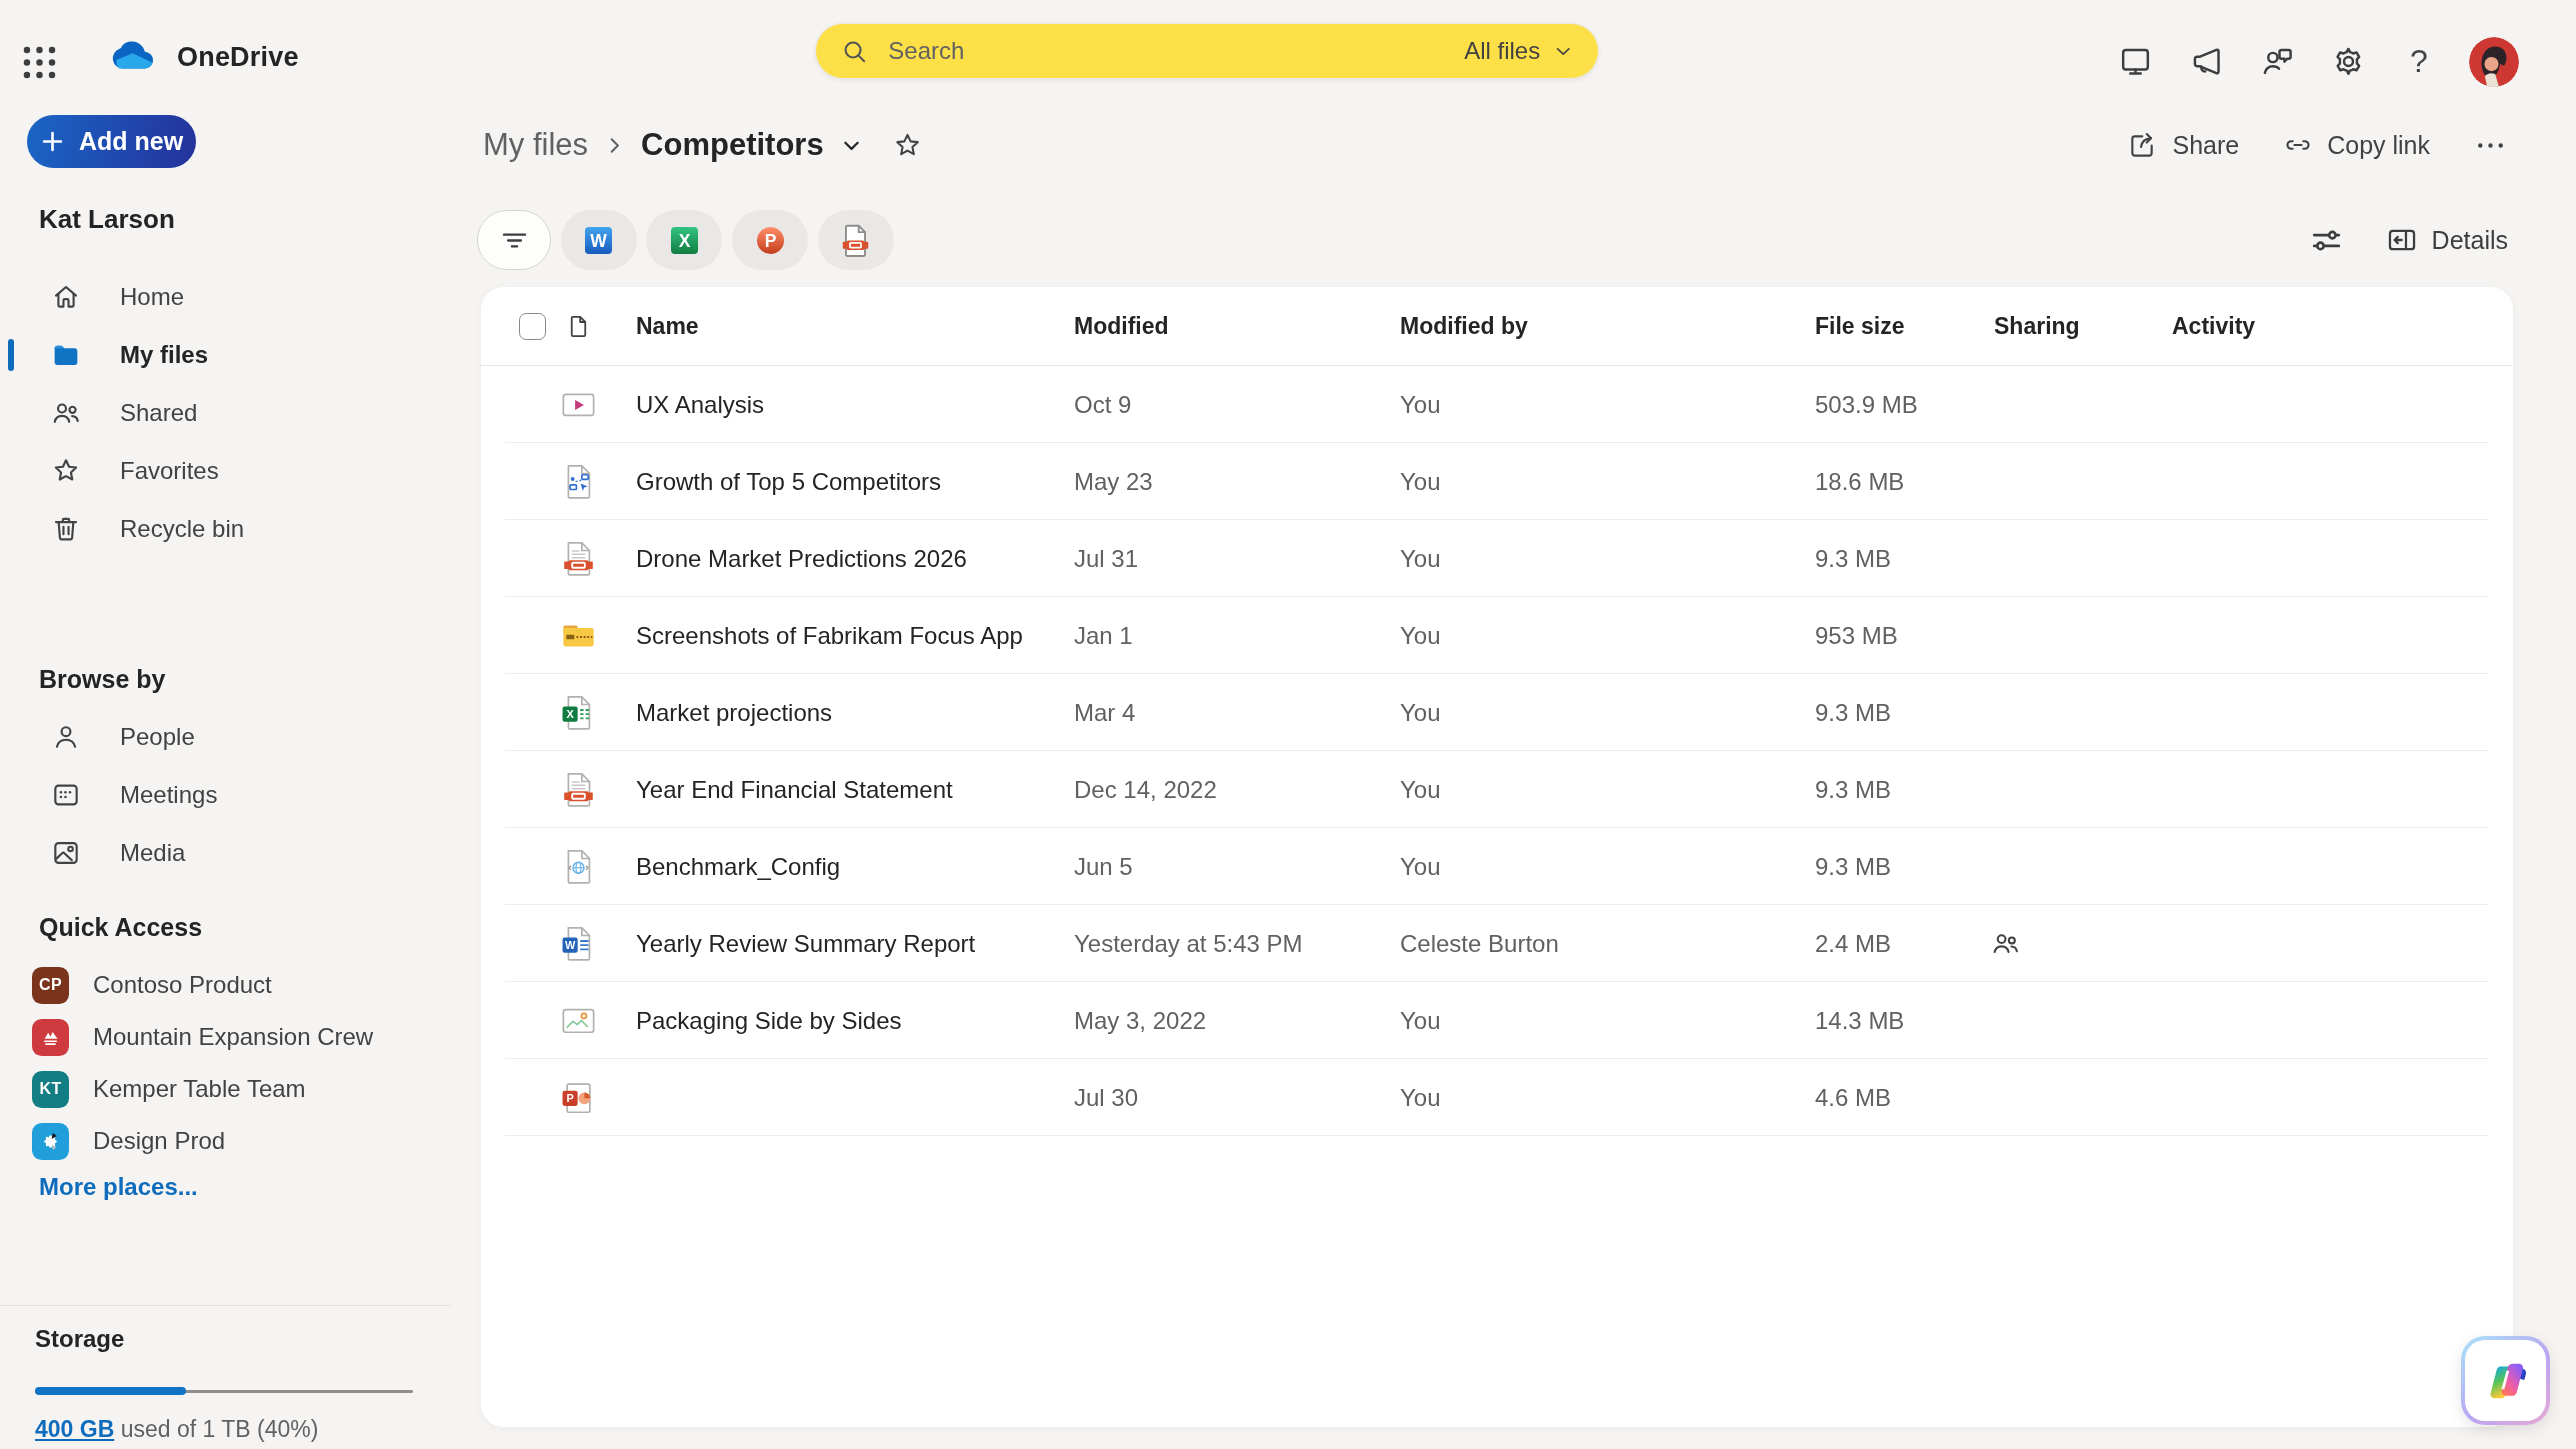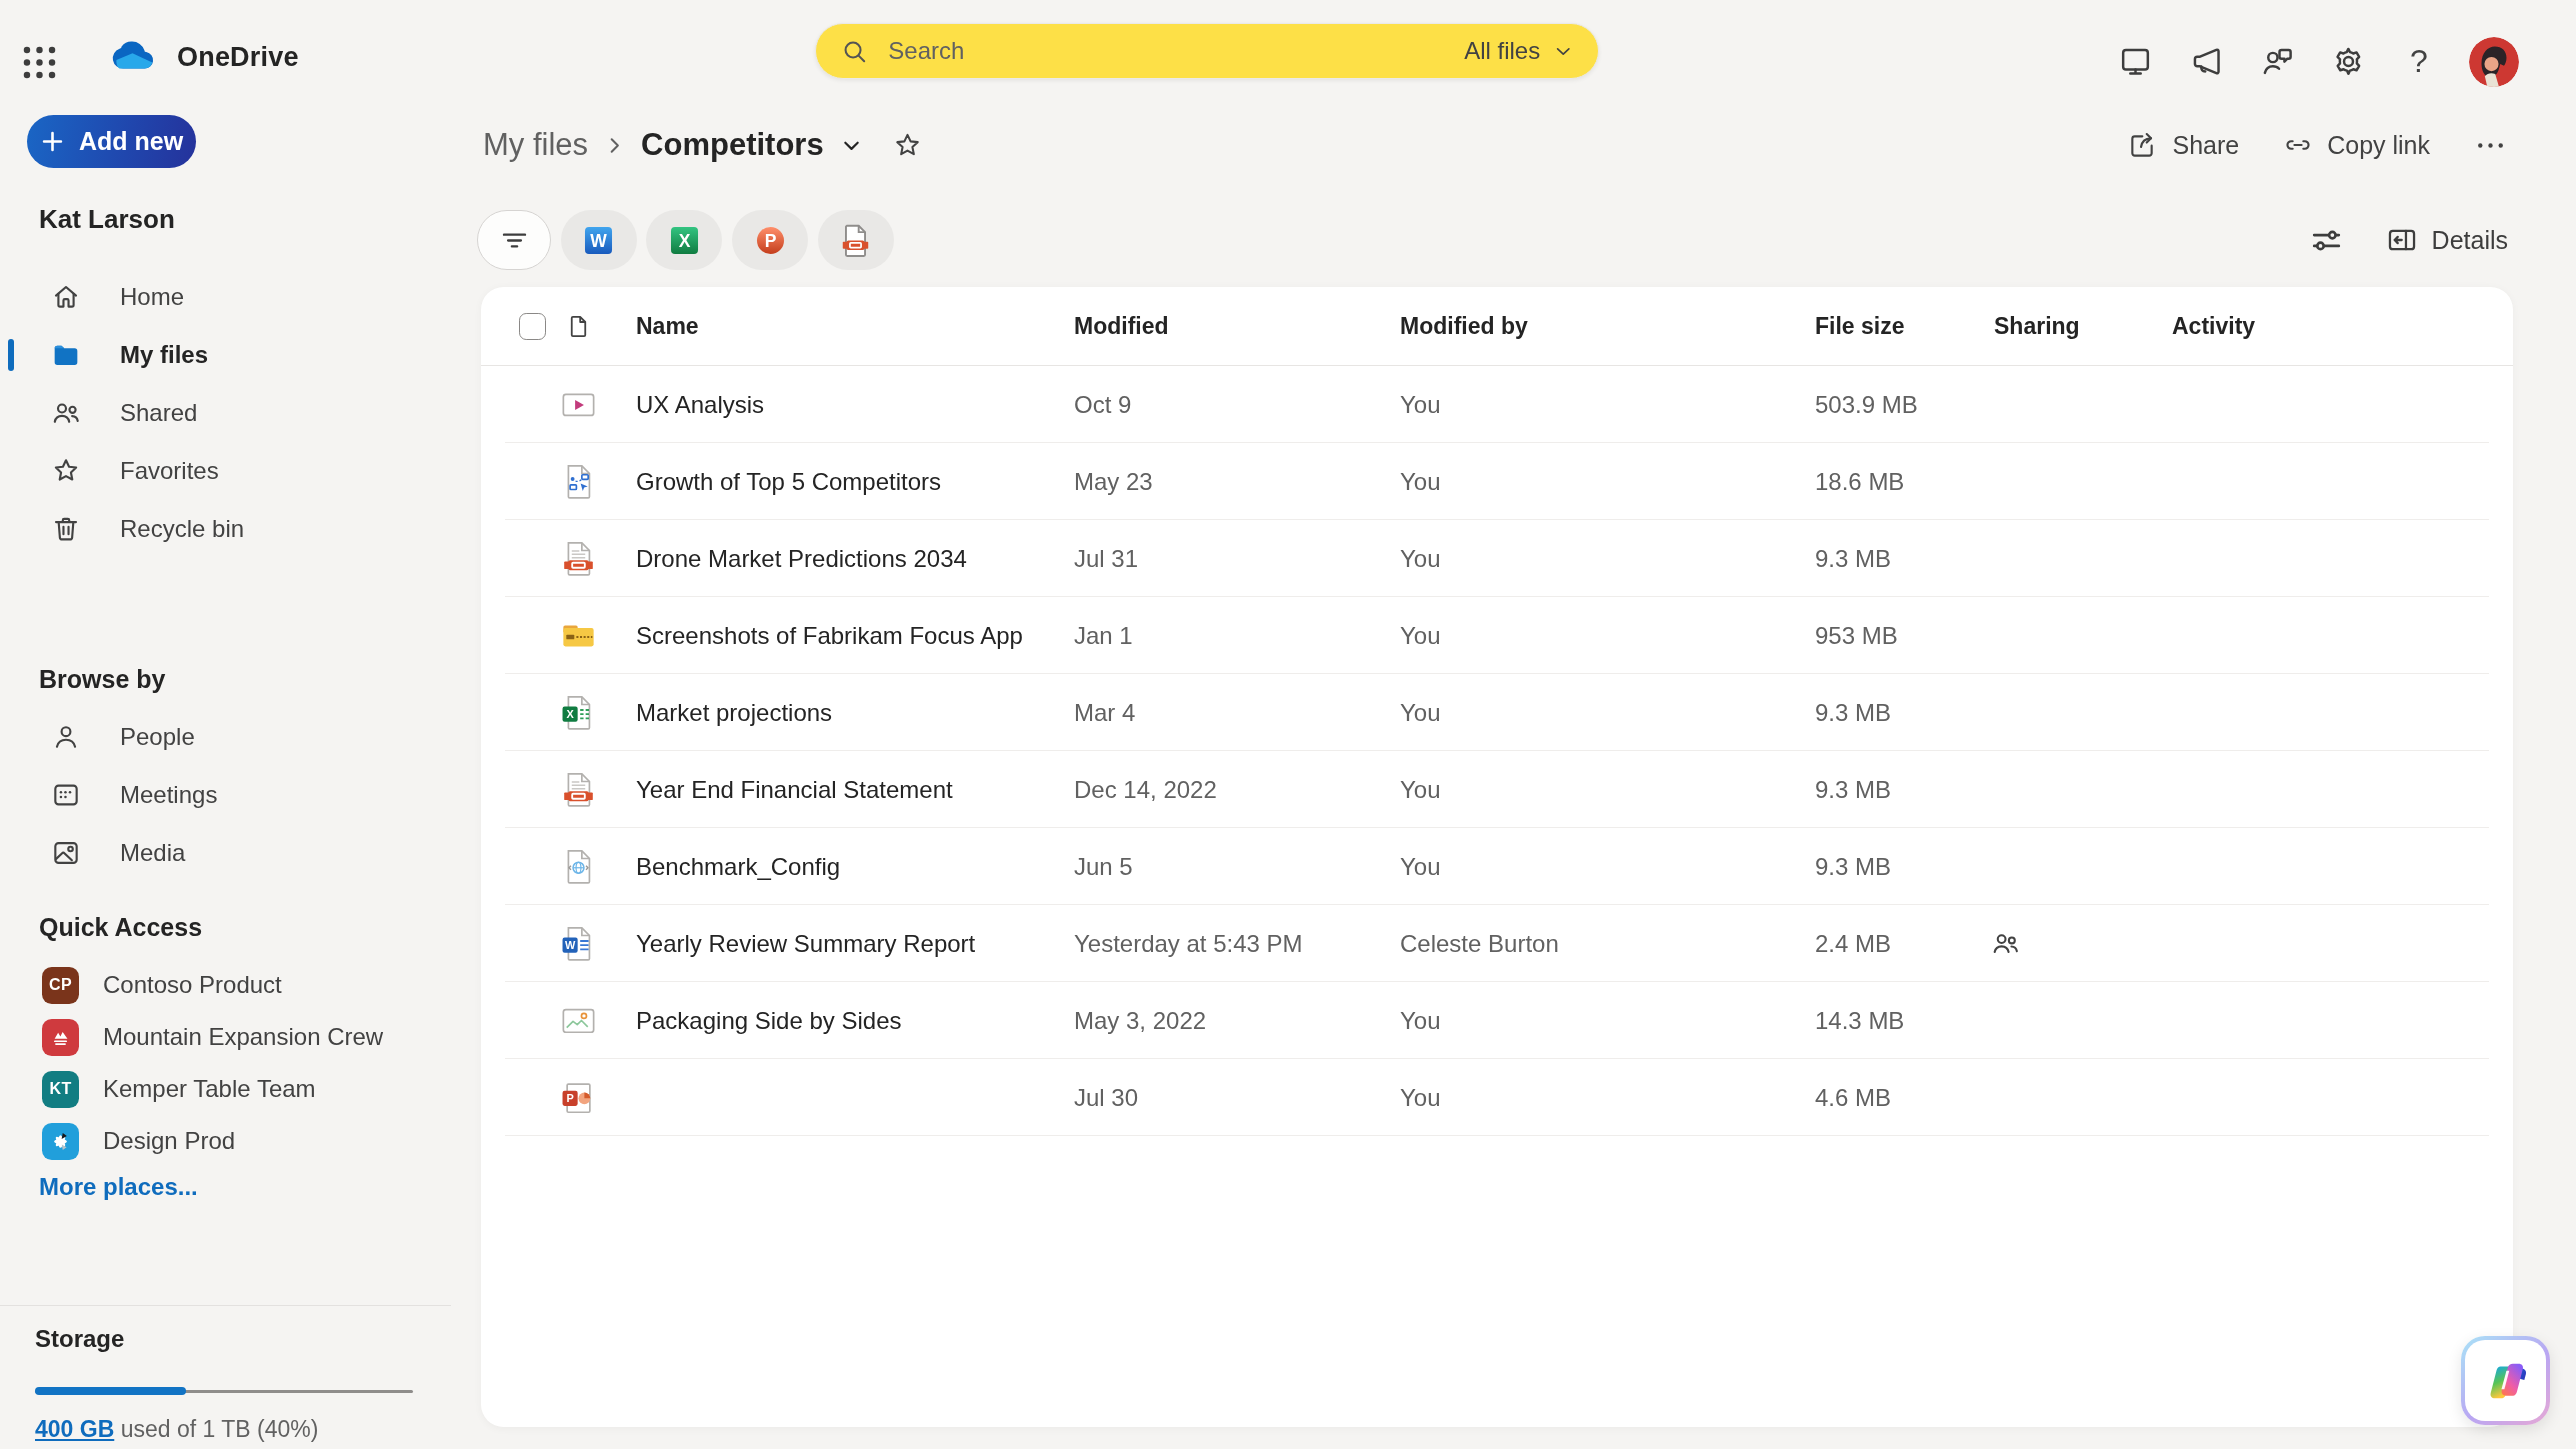--- a/index.html
+++ b/index.html
@@ -54,21 +54,21 @@
   .nav-item.active .nlabel { font-weight:700; color:#242424; }
   .nav-item.active::before {
     content:""; position:absolute; left:8px; top:13px; width:5.6px; height:32px;
     border-radius:3.2px; background:#0f6cbd;
   }
   .side-sec { position:absolute; left:39px; font-size:25px; font-weight:700; }
   .sec-browse { top:588px; }
   .browse-list { position:absolute; left:0; top:631px; width:451px; }
   .sec-quick { top:836px; }
   .quick-list { position:absolute; left:0; top:882px; width:451px; }
-  .qa-item { height:52px; display:flex; align-items:center; padding-left:42px; cursor:pointer; }
+  .qa-item { height:52px; display:flex; align-items:center; padding-left:32px; cursor:pointer; }
   .qa-tile { width:37px; height:37px; border-radius:9.7px; display:flex; align-items:center; justify-content:center;
              color:#fff; font-size:16px; font-weight:700; letter-spacing:0.4px; }
   .qa-tile svg { width:27px; height:27px; }
   .qa-label { margin-left:24px; font-size:24px; color:#424242; }
   .more-places { position:absolute; left:39px; top:1096px; font-size:24px; font-weight:600; color:#0f6cbd; cursor:pointer; }
   .storage { position:absolute; left:0; top:1228px; width:451px; border-top:1.6px solid #e3e1df; }
   .storage-title { margin:19.3px 0 0 35px; font-size:24px; font-weight:700; }
   .storage-bar { position:relative; margin:34px 0 0 35px; width:378px; height:8px; }
   .storage-track { position:absolute; left:0; top:3.2px; width:100%; height:2.4px; background:#8f8d8b; border-radius:1.6px; }
   .storage-fill { position:absolute; left:0; top:0; height:8px; background:#1173c4; border-radius:4px; }
@@ -533,21 +533,21 @@
           <svg viewBox="0 0 44 44">
             <path d="M10 3.5h16l9 9V40a1.5 1.5 0 0 1-1.5 1.5h-22A1.5 1.5 0 0 1 10 40z" fill="#fff" stroke="#b3b1ae" stroke-width="2"></path>
             <path d="M26 3.5v9h9" fill="none" stroke="#b3b1ae" stroke-width="2"></path>
             <path d="M14 13h9M14 17h16M14 21h16" stroke="#cac8c5" stroke-width="1.8"></path>
             <rect x="5" y="25.5" width="7.5" height="9" rx="1" fill="#d9502c"></rect>
             <rect x="31.5" y="25.5" width="7.5" height="9" rx="1" fill="#d9502c"></rect>
             <rect x="10" y="24" width="24" height="12" rx="2" fill="#d9502c"></rect>
             <rect x="14.5" y="27" width="15" height="6" rx="1" fill="none" stroke="#fff" stroke-width="2.2"></rect>
           </svg>
         </div>
-     <div class="cell c-name">Drone Market Predictions 2034</div>
+     <div class="cell c-name">Drone Market Predictions 2026</div>
      <div class="cell c-mod">Jul 31</div>
      <div class="cell c-by">You</div>
      <div class="cell c-size">9.3 MB</div>
      <div class="cell c-share"></div>
       </div>
       <div class="frow">
         <div class="cell c-icon">
           <svg viewBox="0 0 44 44">
             <rect x="4" y="10" width="17" height="9" rx="2" fill="#e9a63c"></rect>
             <rect x="4" y="13" width="36" height="22" rx="2.5" fill="#f6c844"></rect>

